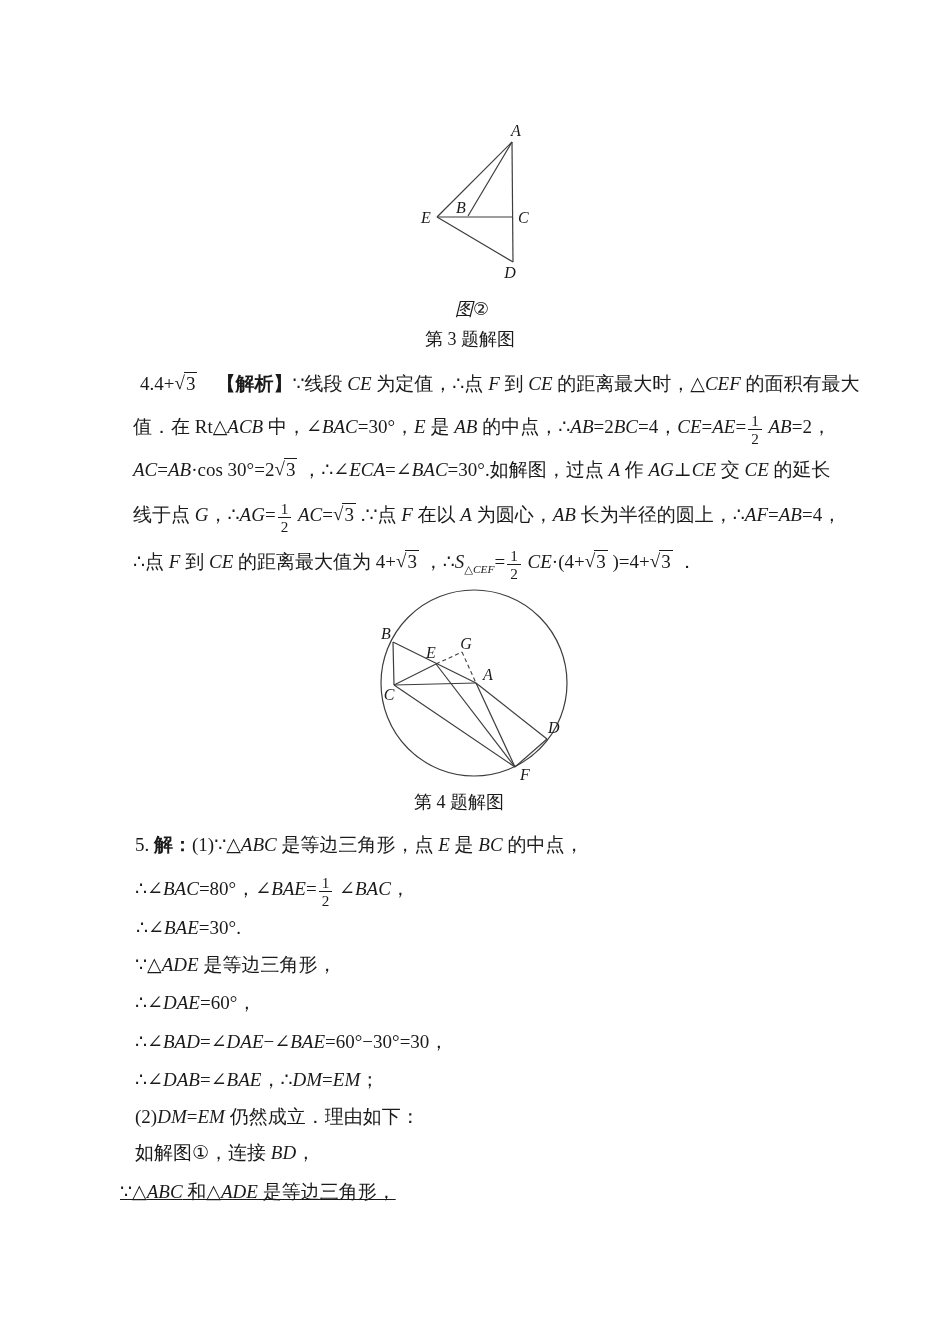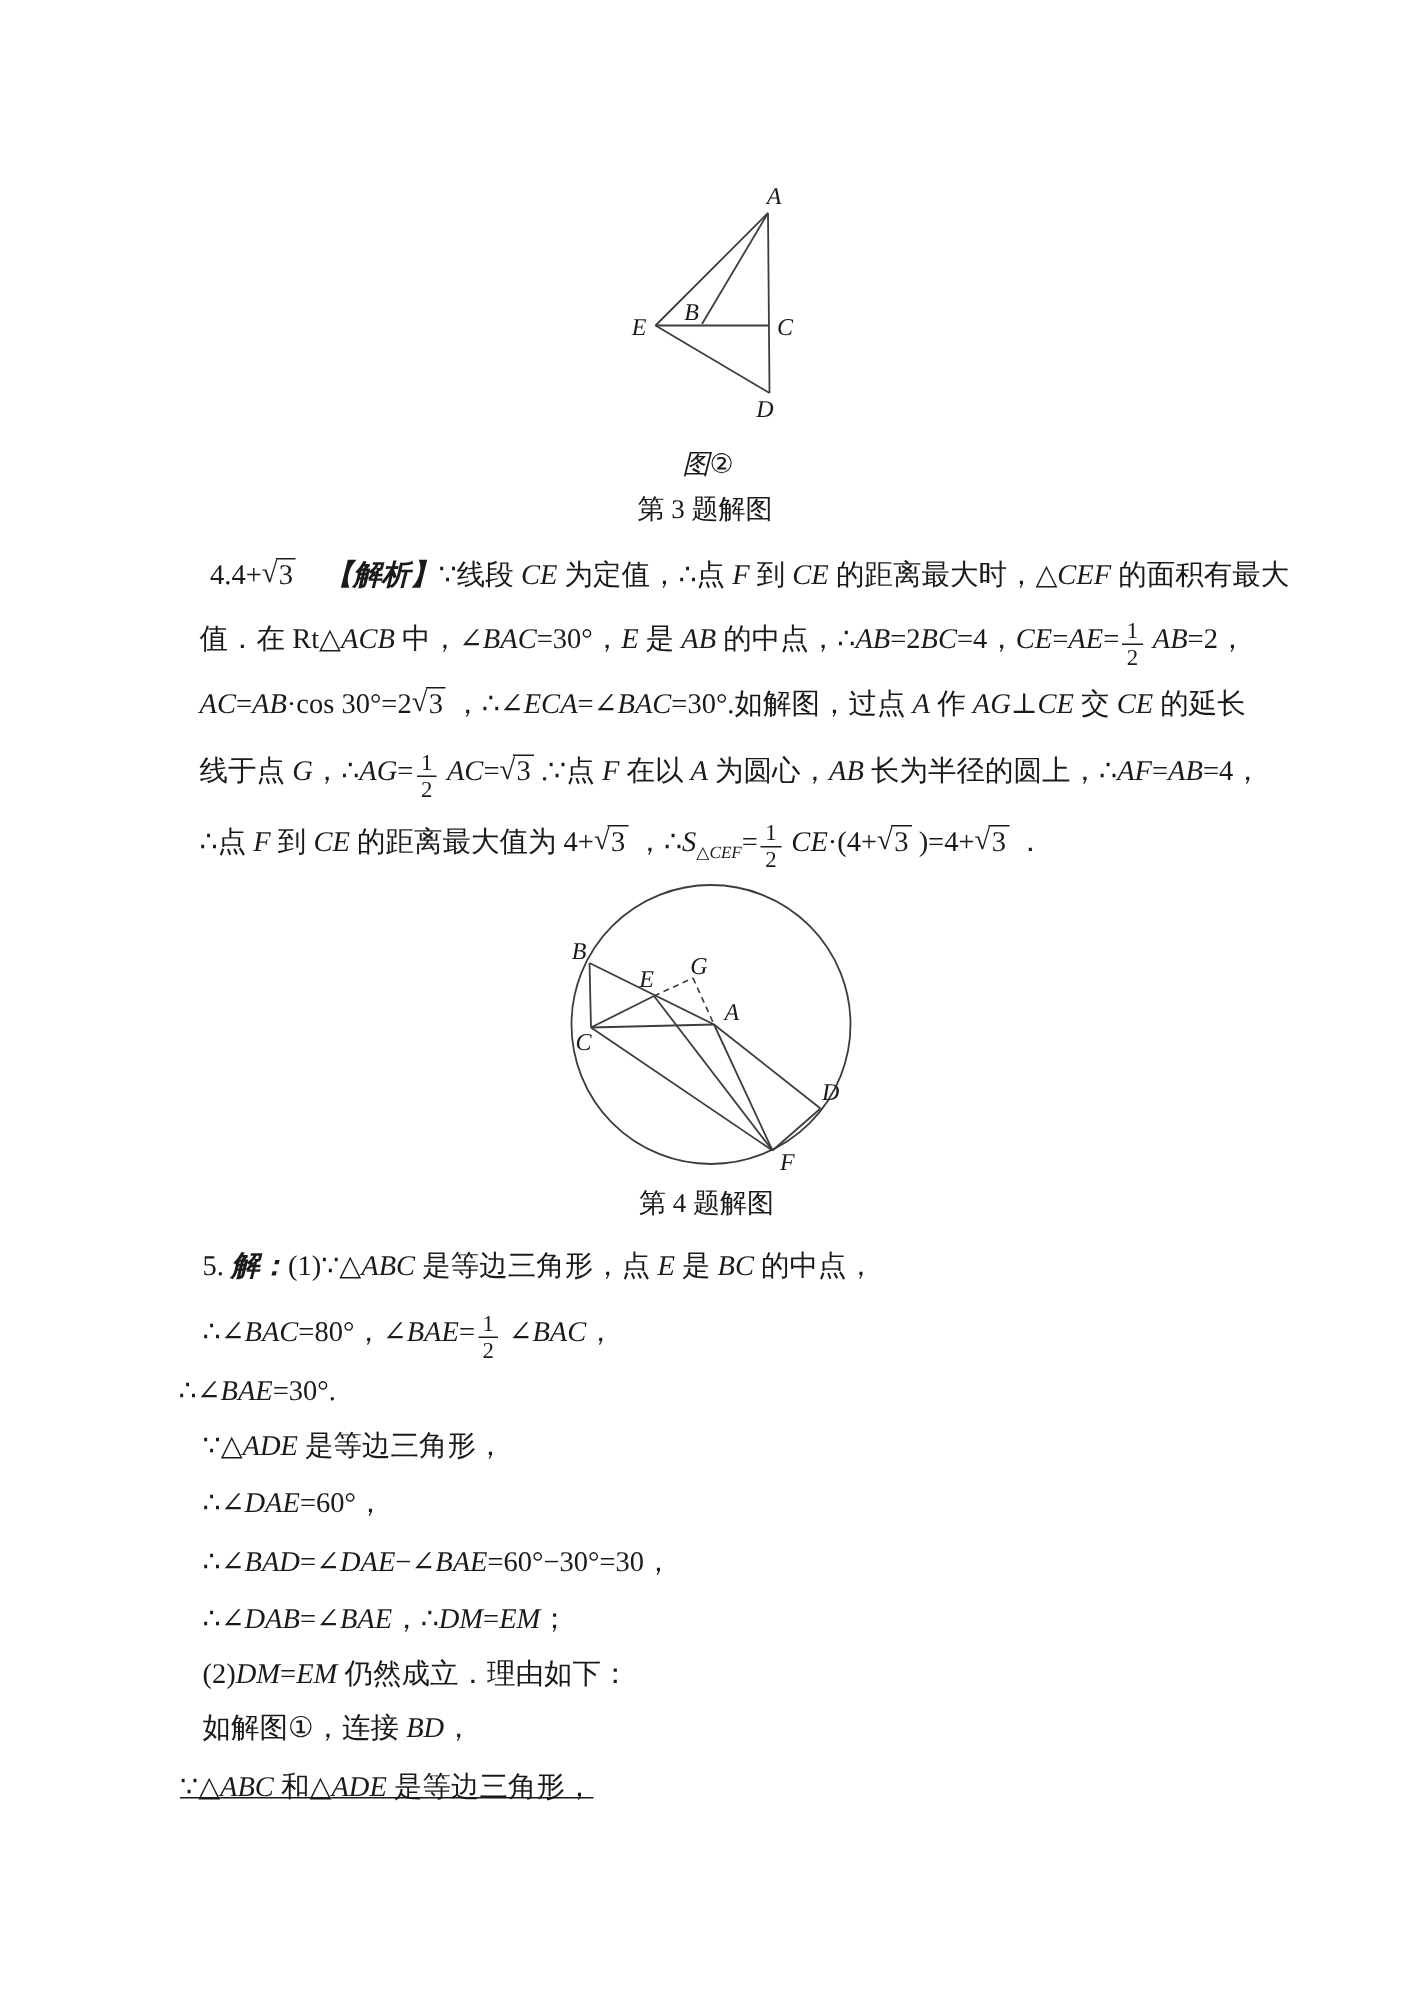--- a/index.html
+++ b/index.html
@@ -6,21 +6,21 @@
   body{
     width:950px;height:1344px;position:relative;background:#ffffff;
     font-family:"Liberation Serif","DejaVu Serif","DejaVu Sans",serif;
     color:#1a1a1a;overflow:hidden;
   }
   .math-line{
     position:absolute;white-space:pre;font-size:19px;line-height:26px;
   }
   .mt{font-style:normal;}
   .mv{font-style:italic;}
-  .mb{font-weight:700;font-style:italic;}
+  .mb{font-weight:700;}
   .frac{
     display:inline-block;vertical-align:-0.72em;text-align:center;
     font-size:0.8em;line-height:1.12;margin:0 2px;
   }
   .frac .num{display:block;border-bottom:1.3px solid currentColor;padding:0 3px;}
   .frac .den{display:block;padding:0 3px;}
   .sqrt{display:inline-block;white-space:pre;}
   .sqrt .sign{display:inline-block;position:relative;top:-1px;margin-right:-1px;}
   .sqrt .rad{display:inline-block;border-top:1.3px solid currentColor;line-height:1.2;padding:0 2px;}
   .msub{font-size:0.6em;font-style:italic;vertical-align:-0.45em;margin-top:36px;}
@@ -77,33 +77,33 @@
     </g>
     <text class="ptlabel" x="11" y="56" text-anchor="middle">B</text>
     <text class="ptlabel" x="14" y="117" text-anchor="middle">C</text>
     <text class="ptlabel" x="56" y="75" text-anchor="middle">E</text>
     <text class="ptlabel" x="91" y="66" text-anchor="middle">G</text>
     <text class="ptlabel" x="108" y="97" text-anchor="start">A</text>
     <text class="ptlabel" x="173" y="150" text-anchor="start">D</text>
     <text class="ptlabel" x="145" y="197" text-anchor="start">F</text>
   </svg>
 </div>
-<div class="caption" style="left:386px;top:790px;width:170px;">第 4 题解图</div>
+<div class="caption" style="left:374px;top:790px;width:170px;">第 4 题解图</div>
 
 <div id="sol4">
     <div class="math-line" style="top: 371px; left: 140px;"><span class="mt">4.4+</span><span class="sqrt"><span class="sign">√</span><span class="rad">3</span></span><span class="mt">    </span><span class="mb">【解析】</span><span class="mt">∵线段 </span><span class="mv">CE</span><span class="mt"> 为定值，∴点 </span><span class="mv">F</span><span class="mt"> 到 </span><span class="mv">CE</span><span class="mt"> 的距离最大时，△</span><span class="mv">CEF</span><span class="mt"> 的面积有最大</span></div>
     <div class="math-line" style="top: 412px; left: 133px;"><span class="mt">值．在 Rt△</span><span class="mv">ACB</span><span class="mt"> 中，∠</span><span class="mv">BAC</span><span class="mt">=30°，</span><span class="mv">E</span><span class="mt"> 是 </span><span class="mv">AB</span><span class="mt"> 的中点，∴</span><span class="mv">AB</span><span class="mt">=2</span><span class="mv">BC</span><span class="mt">=4，</span><span class="mv">CE</span><span class="mt">=</span><span class="mv">AE</span><span class="mt">=</span><span class="frac"><span class="num">1</span><span class="den">2</span></span><span class="mt"> </span><span class="mv">AB</span><span class="mt">=2，</span></div>
     <div class="math-line" style="top: 457px; left: 133px;"><span class="mv">AC</span><span class="mt">=</span><span class="mv">AB</span><span class="mt">·cos 30°=2</span><span class="sqrt"><span class="sign">√</span><span class="rad">3</span></span><span class="mt"> ，∴∠</span><span class="mv">ECA</span><span class="mt">=∠</span><span class="mv">BAC</span><span class="mt">=30°.如解图，过点 </span><span class="mv">A</span><span class="mt"> 作 </span><span class="mv">AG</span><span class="mt">⊥</span><span class="mv">CE</span><span class="mt"> 交 </span><span class="mv">CE</span><span class="mt"> 的延长</span></div>
     <div class="math-line" style="top: 500px; left: 133px;"><span class="mt">线于点 </span><span class="mv">G</span><span class="mt">，∴</span><span class="mv">AG</span><span class="mt">=</span><span class="frac"><span class="num">1</span><span class="den">2</span></span><span class="mt"> </span><span class="mv">AC</span><span class="mt">=</span><span class="sqrt"><span class="sign">√</span><span class="rad">3</span></span><span class="mt"> .∵点 </span><span class="mv">F</span><span class="mt"> 在以 </span><span class="mv">A</span><span class="mt"> 为圆心，</span><span class="mv">AB</span><span class="mt"> 长为半径的圆上，∴</span><span class="mv">AF</span><span class="mt">=</span><span class="mv">AB</span><span class="mt">=4，</span></div>
     <div class="math-line" style="top: 547px; left: 133px;"><span class="mt">∴点 </span><span class="mv">F</span><span class="mt"> 到 </span><span class="mv">CE</span><span class="mt"> 的距离最大值为 4+</span><span class="sqrt"><span class="sign">√</span><span class="rad">3</span></span><span class="mt"> ，∴</span><span class="mv">S</span><span class="msub">△CEF</span><span class="mt">=</span><span class="frac"><span class="num">1</span><span class="den">2</span></span><span class="mt"> </span><span class="mv">CE</span><span class="mt">·(4+</span><span class="sqrt"><span class="sign">√</span><span class="rad">3</span></span><span class="mt"> )=4+</span><span class="sqrt"><span class="sign">√</span><span class="rad">3</span></span><span class="mt"> ．</span></div>
   </div>
 <div id="sol5">
     <div class="math-line" style="top: 832px; left: 135px;"><span class="mt">5. </span><span class="mb">解：</span><span class="mt">(1)∵△</span><span class="mv">ABC</span><span class="mt"> 是等边三角形，点 </span><span class="mv">E</span><span class="mt"> 是 </span><span class="mv">BC</span><span class="mt"> 的中点，</span></div>
     <div class="math-line" style="top: 874px; left: 135px;"><span class="mt">∴∠</span><span class="mv">BAC</span><span class="mt">=80°，∠</span><span class="mv">BAE</span><span class="mt">=</span><span class="frac"><span class="num">1</span><span class="den">2</span></span><span class="mt"> ∠</span><span class="mv">BAC</span><span class="mt">，</span></div>
-    <div class="math-line" style="top: 915px; left: 119px;"><span class="mt">∴∠</span><span class="mv">BAE</span><span class="mt">=30°.</span></div>
+    <div class="math-line" style="top: 915px; left: 136px;"><span class="mt">∴∠</span><span class="mv">BAE</span><span class="mt">=30°.</span></div>
     <div class="math-line" style="top: 952px; left: 135px;"><span class="mt">∵△</span><span class="mv">ADE</span><span class="mt"> 是等边三角形，</span></div>
     <div class="math-line" style="top: 990px; left: 135px;"><span class="mt">∴∠</span><span class="mv">DAE</span><span class="mt">=60°，</span></div>
     <div class="math-line" style="top: 1029px; left: 135px;"><span class="mt">∴∠</span><span class="mv">BAD</span><span class="mt">=∠</span><span class="mv">DAE</span><span class="mt">−∠</span><span class="mv">BAE</span><span class="mt">=60°−30°=30，</span></div>
     <div class="math-line" style="top: 1067px; left: 135px;"><span class="mt">∴∠</span><span class="mv">DAB</span><span class="mt">=∠</span><span class="mv">BAE</span><span class="mt">，∴</span><span class="mv">DM</span><span class="mt">=</span><span class="mv">EM</span><span class="mt">；</span></div>
     <div class="math-line" style="top: 1104px; left: 135px;"><span class="mt">(2)</span><span class="mv">DM</span><span class="mt">=</span><span class="mv">EM</span><span class="mt"> 仍然成立．理由如下：</span></div>
     <div class="math-line" style="top: 1140px; left: 135px;"><span class="mt">如解图①，连接 </span><span class="mv">BD</span><span class="mt">，</span></div>
     <div class="math-line" style="top: 1179px; left: 120px; text-decoration: underline;"><span class="mt">∵△</span><span class="mv">ABC</span><span class="mt"> 和△</span><span class="mv">ADE</span><span class="mt"> 是等边三角形，</span></div>
   </div>
 
 </body></html>

